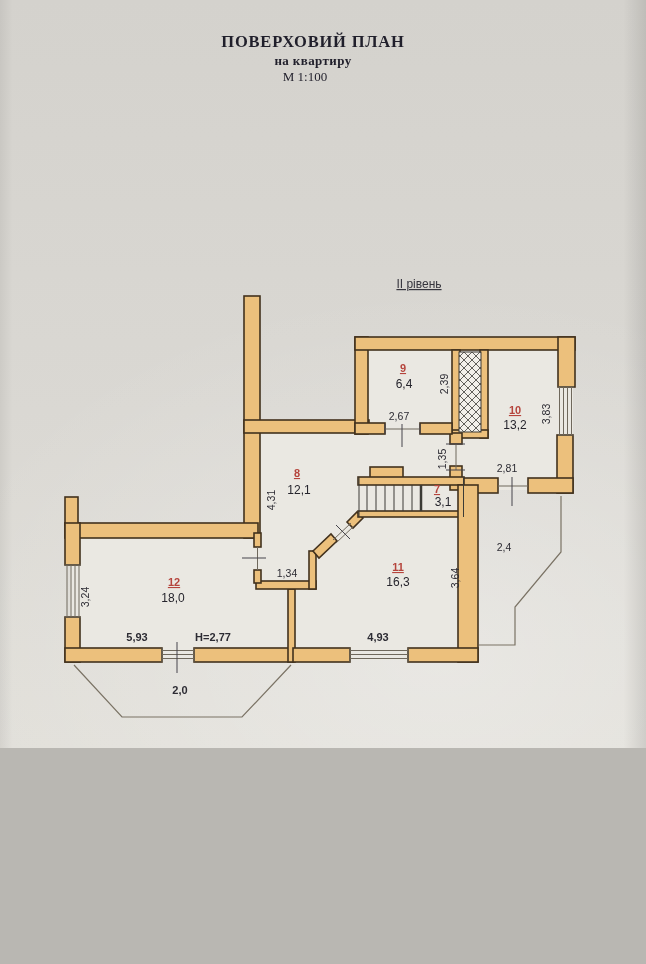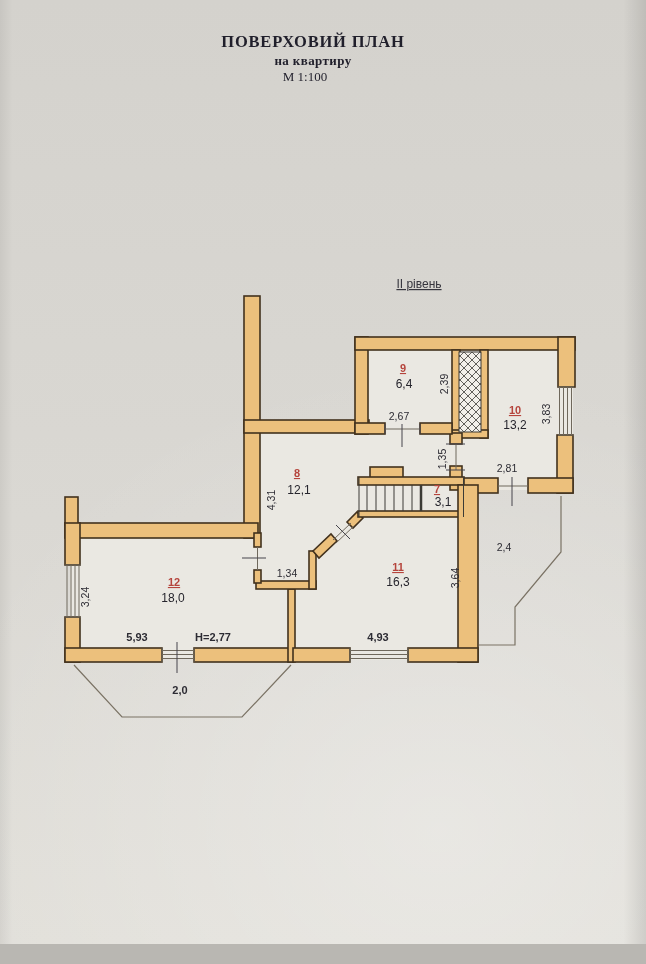--- a/index.html
+++ b/index.html
@@ -1,17 +1,17 @@
 <!DOCTYPE html>
 <html><head>
 <meta charset="utf-8">
 <style>
   html,body{margin:0;padding:0;background:#b9b7b2;}
   .page{
-    position:relative;width:646px;height:944px;overflow:hidden;
+    position:relative;width:646px;height:748px;overflow:hidden;
     background:
       linear-gradient(90deg, rgba(0,0,0,.06) 0%, rgba(0,0,0,0) 2%, rgba(0,0,0,0) 96.5%, rgba(0,0,0,.10) 100%),
       radial-gradient(130% 80% at 68% 88%, rgba(255,255,255,.30), rgba(255,255,255,0) 62%),
       linear-gradient(180deg,#d4d2cd 0%, #dad8d3 55%, #e1dfd9 100%);
     font-family:"Liberation Sans", sans-serif;
   }
   svg{display:block;}
   text{user-select:none;}
   .title1{font:bold 16.5px "Liberation Serif", serif;letter-spacing:.8px;fill:#201f2b;}
   .title2{font:bold 13px "Liberation Serif", serif;letter-spacing:.4px;fill:#201f2b;}

